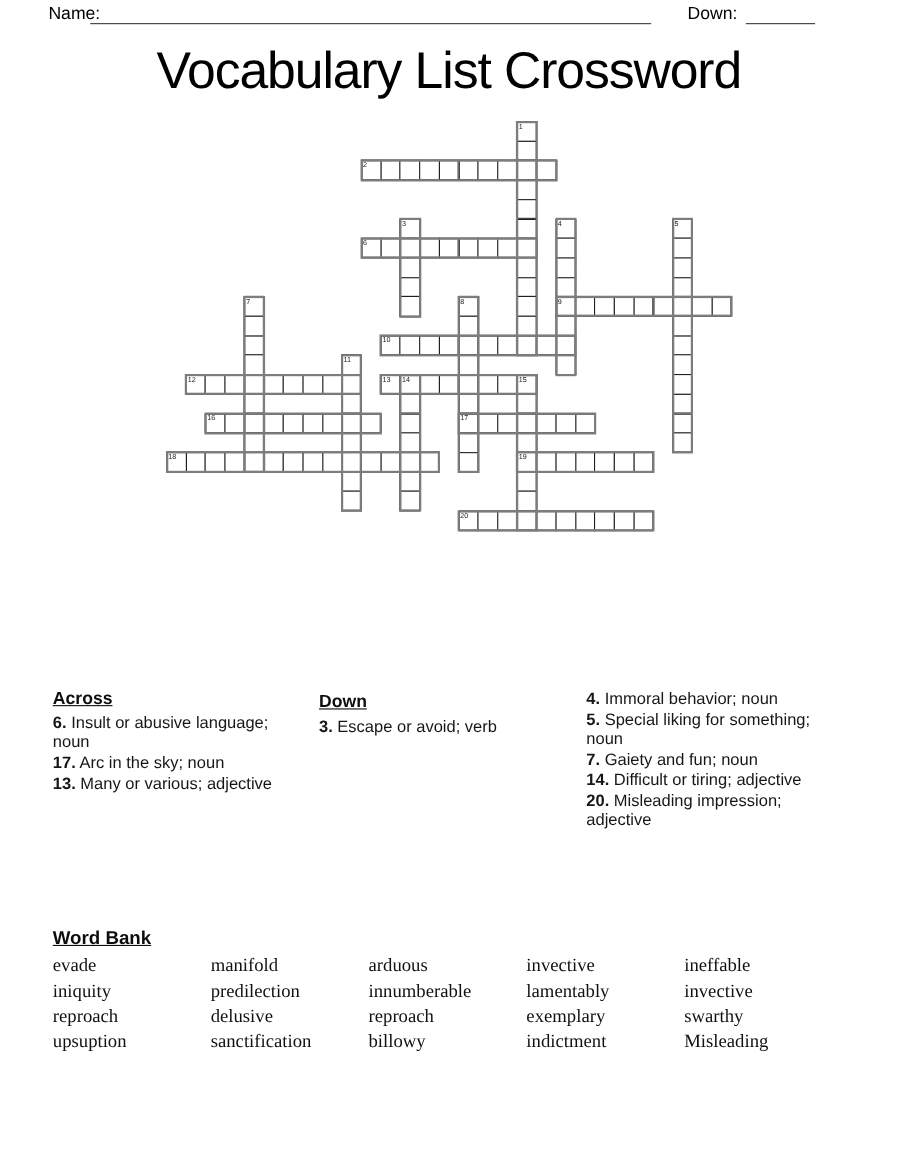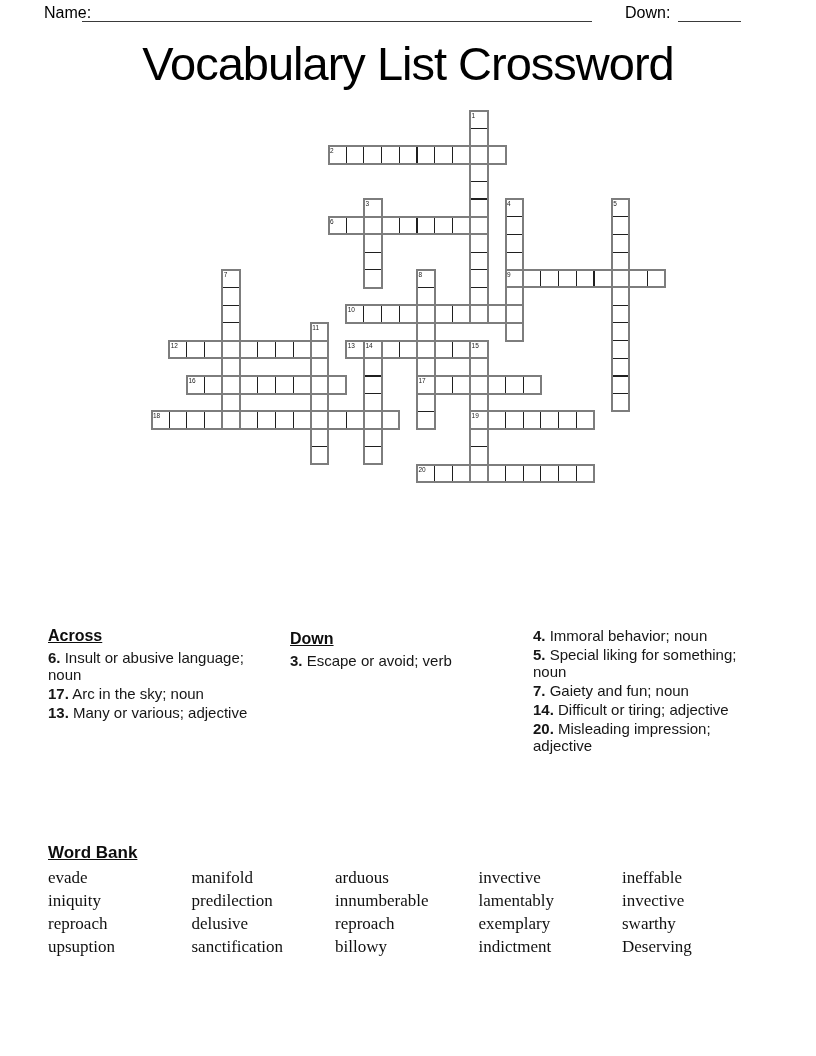--- a/index.html
+++ b/index.html
@@ -307,17 +307,17 @@
       <div class="wb-col" style="left: 478.5px;">
         <div class="wb-word">invective</div>
         <div class="wb-word">lamentably</div>
         <div class="wb-word">exemplary</div>
         <div class="wb-word">indictment</div>
       </div>
       <div class="wb-col" style="left: 622px;">
         <div class="wb-word">ineffable</div>
         <div class="wb-word">invective</div>
         <div class="wb-word">swarthy</div>
-        <div class="wb-word">Deserving</div>
+        <div class="wb-word">Misleading</div>
       </div>
     </div>
 
 </div>
 
 </body></html>

